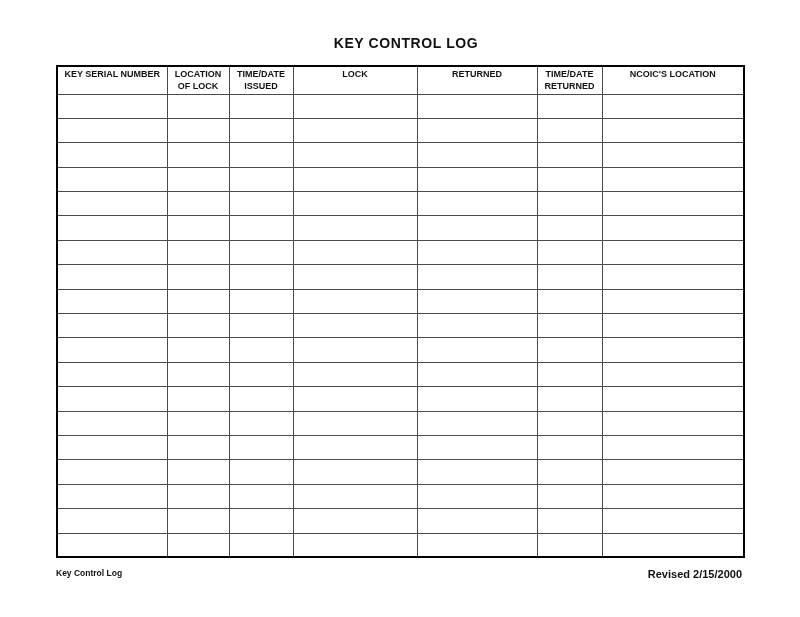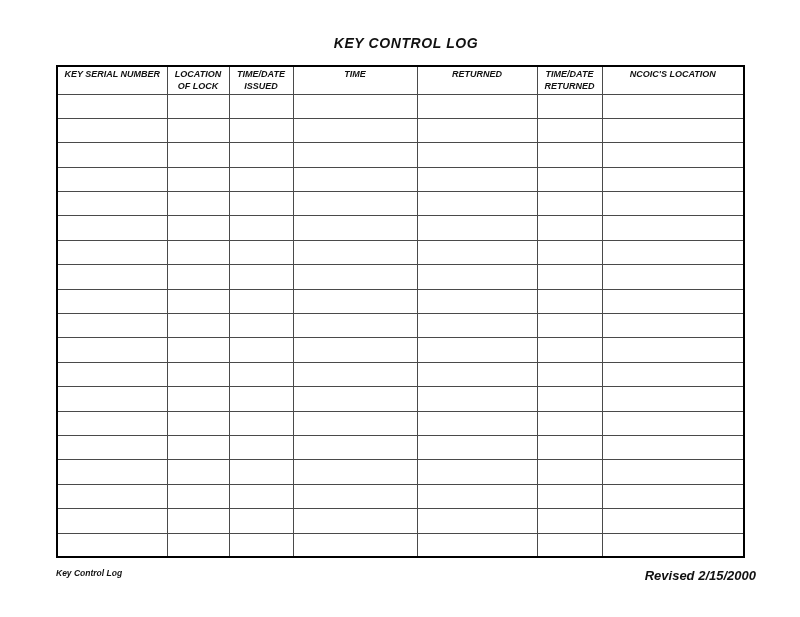--- a/index.html
+++ b/index.html
@@ -12,21 +12,20 @@
     background: #ffffff;
     position: relative;
     font-family: "Liberation Sans", sans-serif;
     color: #1a1a1a;
     overflow: hidden;
   }
   .page {
     position: absolute;
     inset: 0;
     background: #ffffff;
-    font-style: italic;
   }
   .page-title {
     position: absolute;
     top: 35px;
     left: 56px;
     width: 700px;
     text-align: center;
     font-size: 14px;
     font-weight: bold;
     letter-spacing: 0.6px;
@@ -70,22 +69,22 @@
     position: absolute;
     top: 568px;
     left: 56px;
     font-size: 8.5px;
     font-weight: bold;
     color: #111111;
   }
   .footer-right {
     position: absolute;
     top: 568px;
-    right: 44px;
-    font-size: 13px;
+    right: 58px;
+    font-size: 11px;
     font-weight: bold;
     color: #111111;
   }
 </style>
 </head>
 <body>
 
 <div class="page">
 
   <div class="page-title">KEY CONTROL LOG</div>
@@ -100,21 +99,21 @@
         <col class="c6">
         <col class="c7">
       </colgroup>
     <thead>
       <tr id="log-header-row">
           <th>KEY SERIAL NUMBER</th>
           <th>LOCATION
 OF LOCK</th>
           <th>TIME/DATE
 ISSUED</th>
-          <th>TIME</th>
+          <th>LOCK</th>
           <th>RETURNED</th>
           <th>TIME/DATE
 RETURNED</th>
           <th>NCOIC'S LOCATION</th>
         </tr>
     </thead>
     <tbody id="log-body">
         <tr>
           <td></td>
           <td></td>

